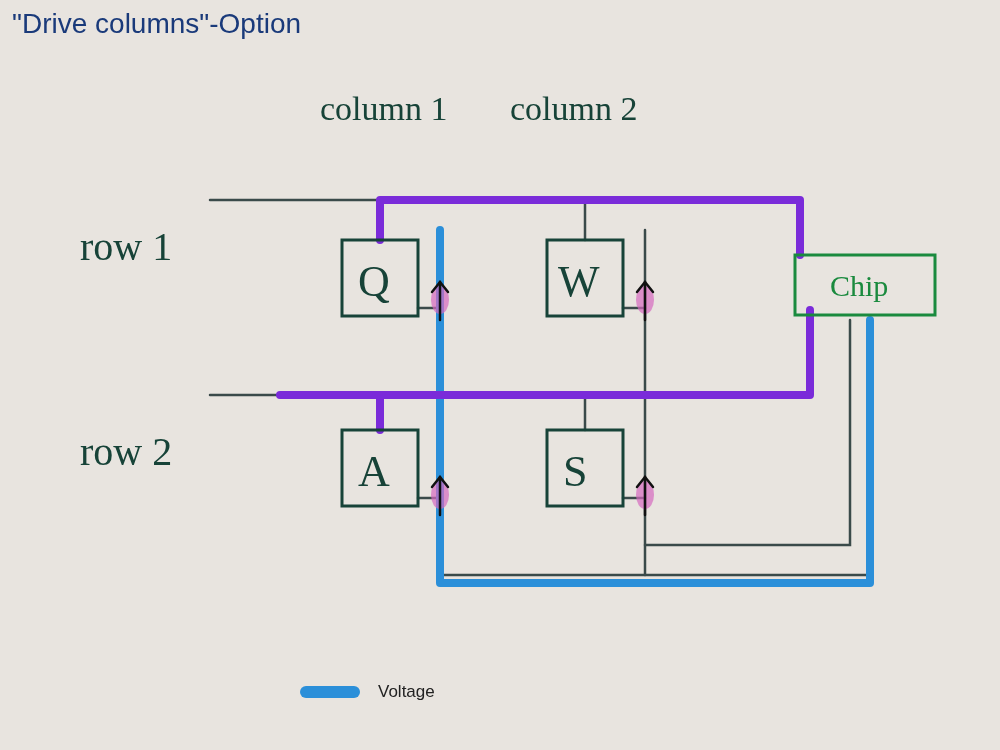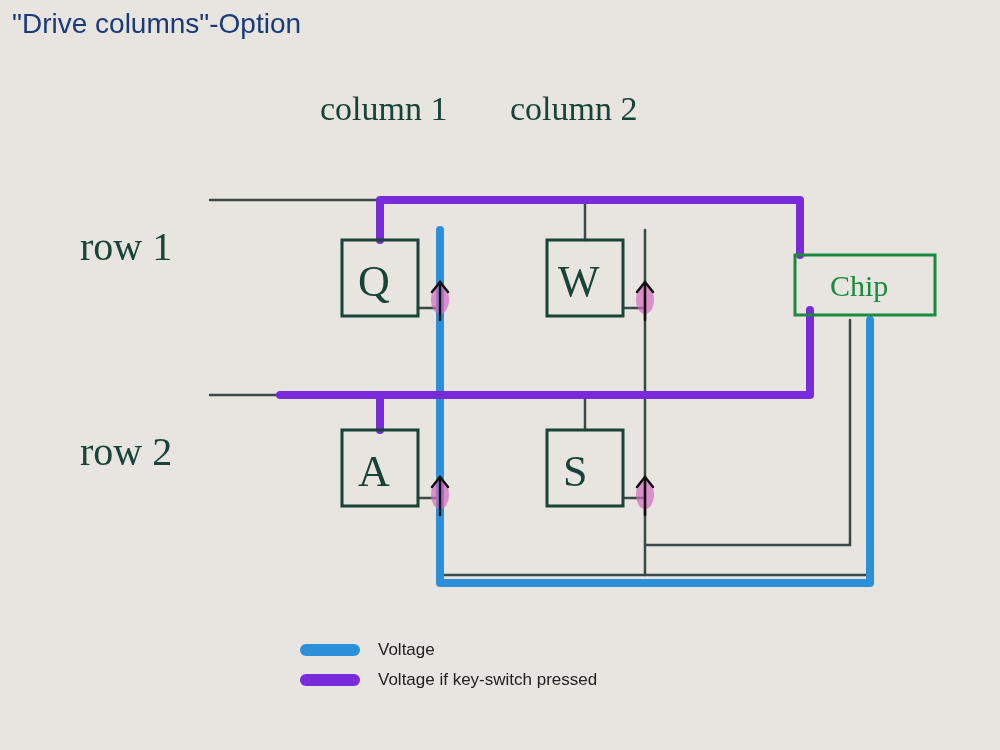--- a/index.html
+++ b/index.html
@@ -72,21 +72,21 @@
     stroke-width: 2.5;
     stroke-linecap: round;
   }
   .diode-pink {
     fill: #d66abf;
     opacity: 0.7;
   }
   .legend {
     position: absolute;
     left: 300px;
-    top: 640px;
+    top: 682px;
   }
   .legend-row {
     display: flex;
     align-items: center;
     margin-bottom: 10px;
     font-size: 17px;
     color: #222;
   }
   .legend-swatch {
     width: 60px;
@@ -175,18 +175,14 @@
     <text class="handwritten" x="510" y="120" font-size="34">column 2</text>
     <text class="handwritten" x="80" y="260" font-size="40">row 1</text>
     <text class="handwritten" x="80" y="465" font-size="40">row 2</text>
   </svg>
 
   <div class="legend">
     <div class="legend-row">
       <div class="legend-swatch swatch-blue"></div>
       <span>Voltage</span>
     </div>
-    <div class="legend-row">
-      <div class="legend-swatch swatch-purple"></div>
-      <span>Voltage if key-switch pressed</span>
-    </div>
   </div>
 </div>
 
 </body></html>

